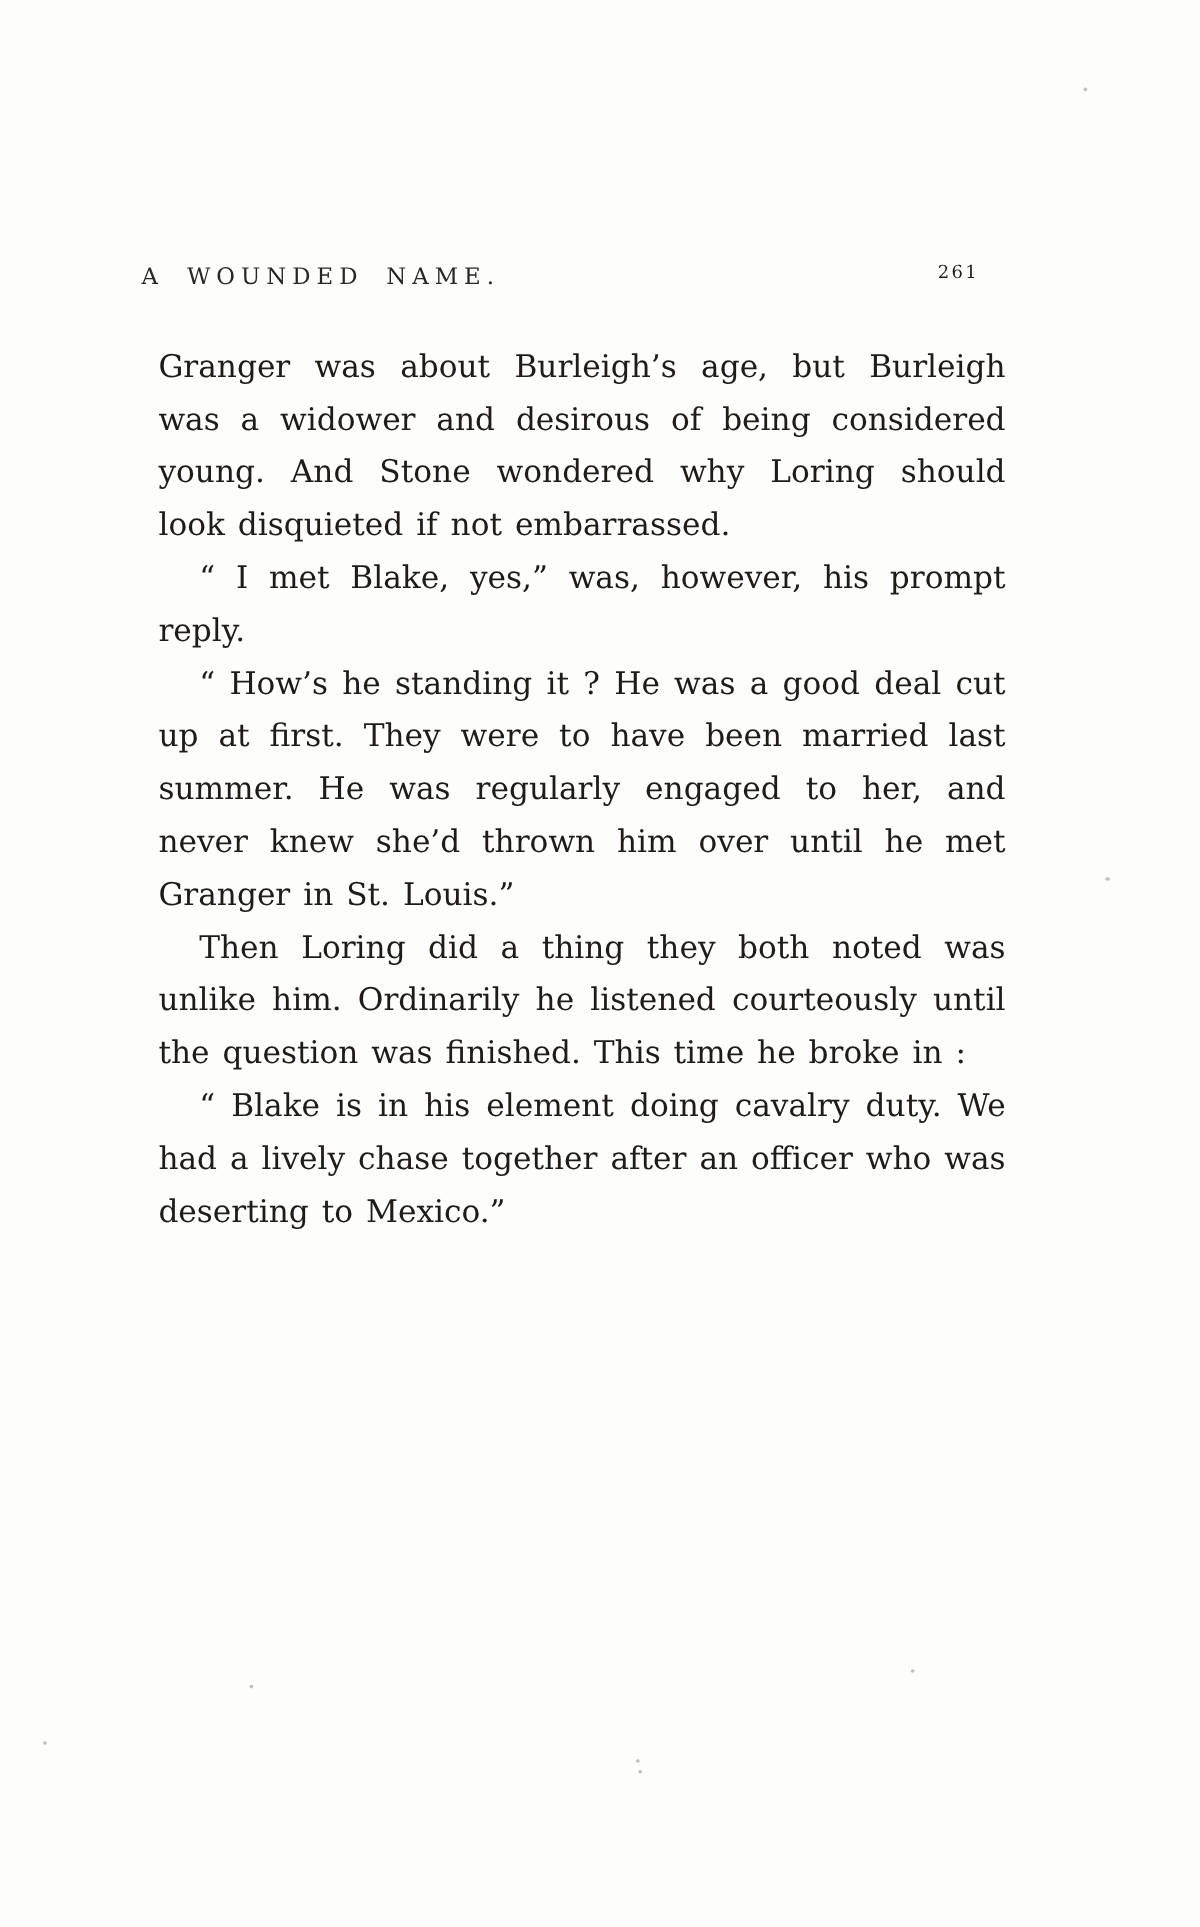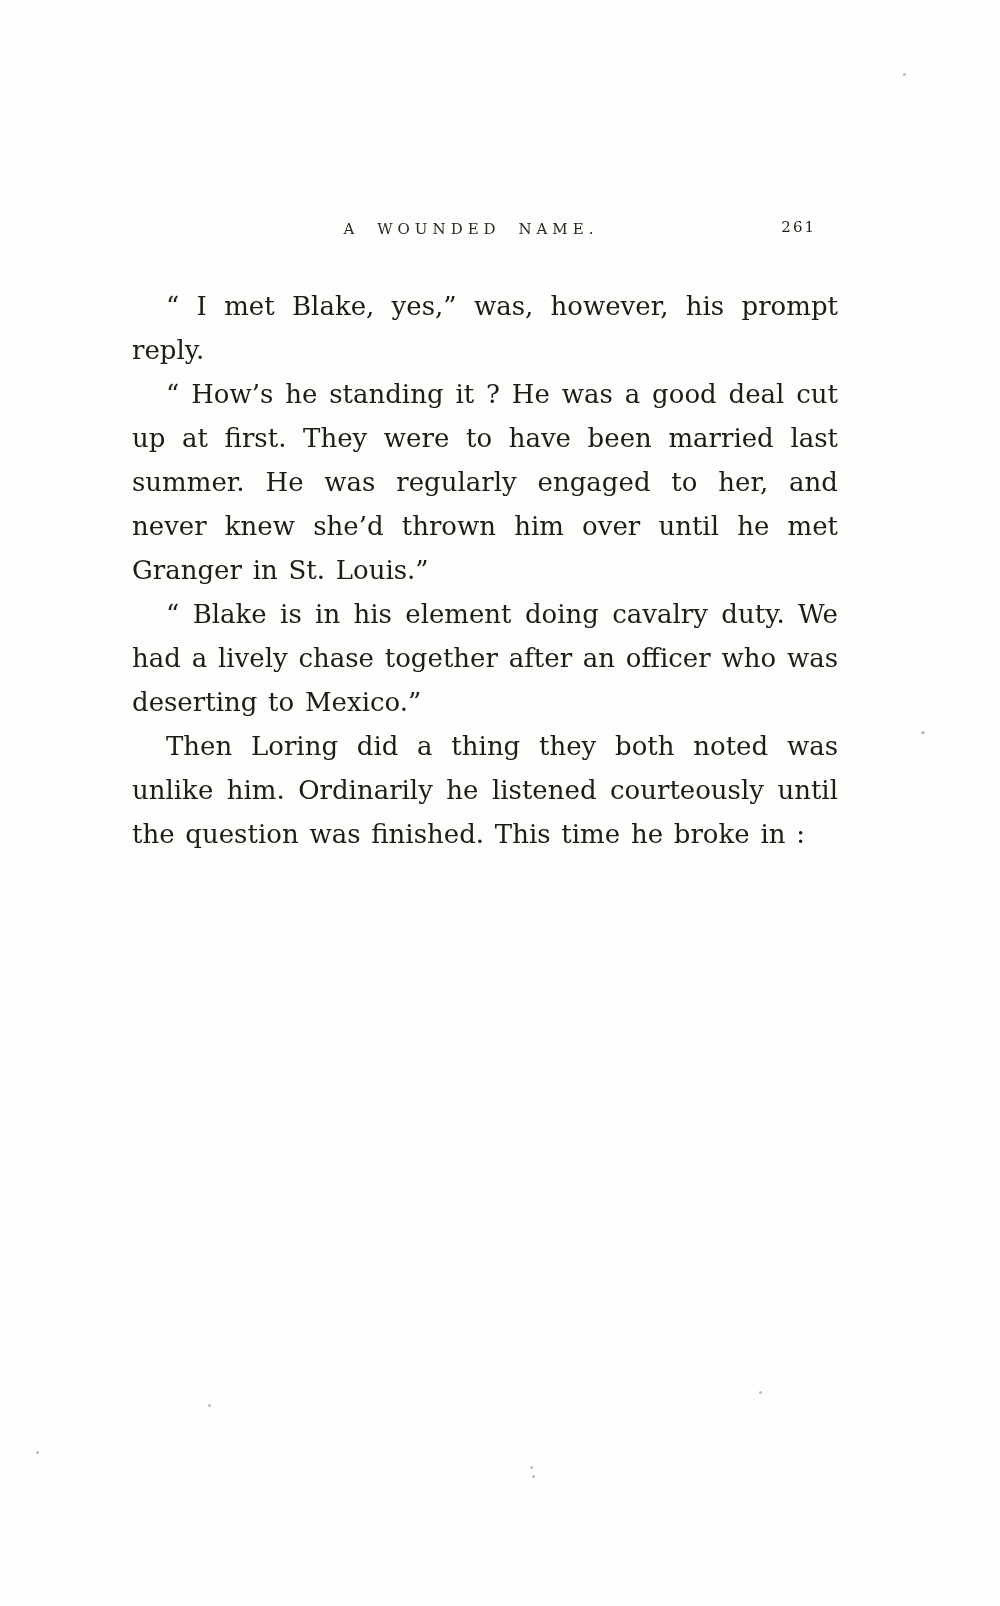--- a/index.html
+++ b/index.html
@@ -23,22 +23,21 @@
     top: 220px;
     width: 706px;
   }
   .running-header {
     position: relative;
     height: 34px;
     margin-bottom: 30px;
   }
   .header-title {
     display: block;
-    text-align: center;
-    font-size: 15px;
+    font-size: 19px;
     letter-spacing: 5px;
     word-spacing: 8px;
     color: #2a2username622;
     color: #2a2622;
     transform: translateX(-14px);
   }
   .page-number {
     position: absolute;
     right: 22px;
     top: -2px;
@@ -76,28 +75,29 @@
 
 <div class="page">
 
   <div class="text-block">
 
     <div class="running-header">
       <span class="header-title">A WOUNDED NAME.</span>
       <span class="page-number">261</span>
     </div>
 
+    <p class="body-paragraph no-indent">Granger was about Burleigh’s age, but Burleigh was a widower and desirous of being considered young.  And Stone wondered why Loring should look disquieted if not embarrassed.</p>
 
     <p class="body-paragraph indent">“ I met Blake, yes,” was, however, his prompt reply.</p>
 
     <p class="body-paragraph indent">“ How’s he standing it ?  He was a good deal cut up at first.  They were to have been married last summer.  He was regularly engaged to her, and never knew she’d thrown him over until he met Granger in St. Louis.”</p>
 
+    <p class="body-paragraph indent">Then Loring did a thing they both noted was unlike him.  Ordinarily he listened courteously until the question was finished.  This time he broke in :</p>
+
     <p class="body-paragraph indent">“ Blake is in his element doing cavalry duty.  We had a lively chase together after an officer who was deserting to Mexico.”</p>
-
-    <p class="body-paragraph indent">Then Loring did a thing they both noted was unlike him.  Ordinarily he listened courteously until the question was finished.  This time he broke in :</p>
 
 
   </div>
 
   <span class="speck s1"></span>
   <span class="speck s2"></span>
   <span class="speck s3"></span>
   <span class="speck s4"></span>
   <span class="speck s5"></span>
   <span class="speck s6"></span>

